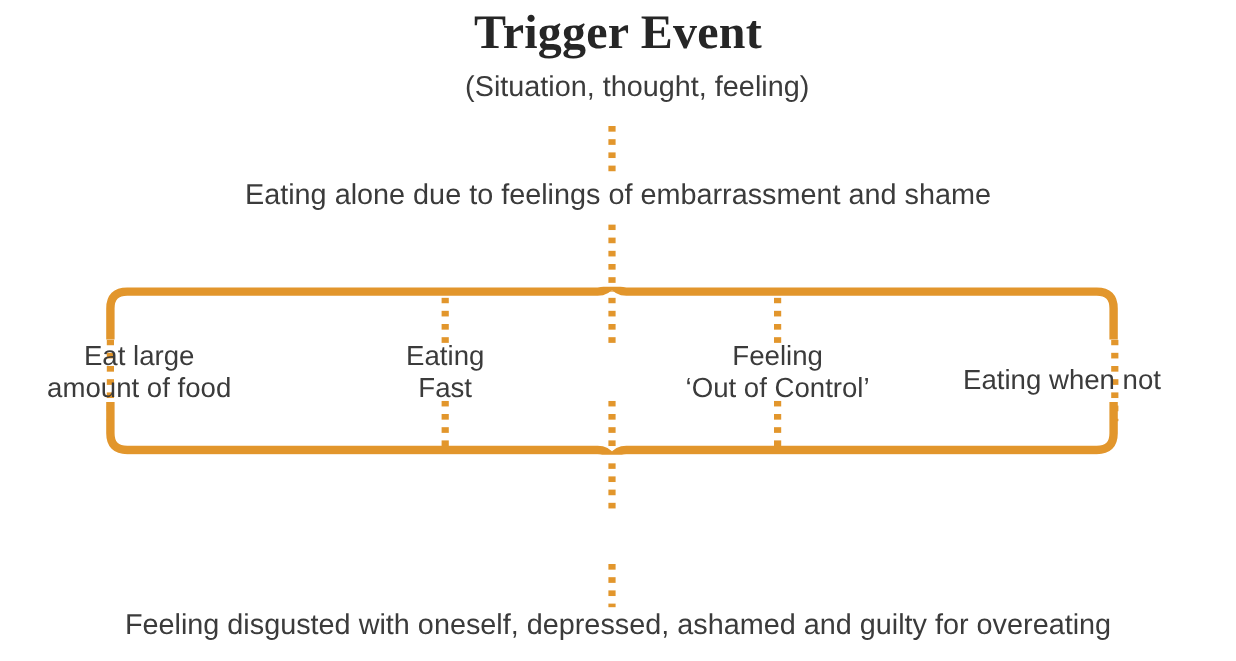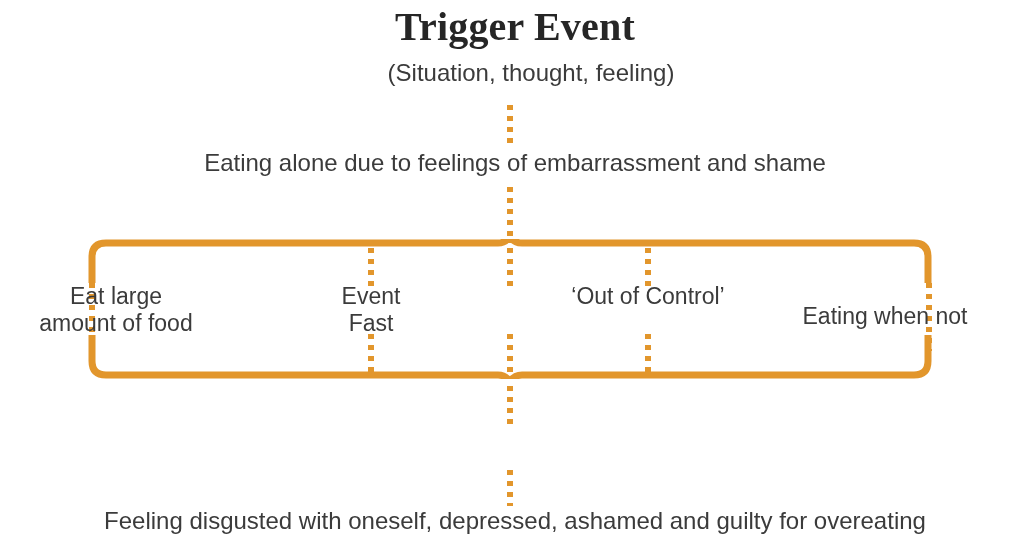--- a/index.html
+++ b/index.html
@@ -124,25 +124,26 @@
   <div class="dotted-v" style="--dotc:#E2962C; left:368px; top:334px; height:40px;"></div>
   <div class="dotted-v" style="--dotc:#E2962C; left:507px; top:334px; height:40px;"></div>
   <div class="dotted-v" style="--dotc:#E2962C; left:645px; top:334px; height:40px;"></div>
 
   <div class="bracket-label" style="left:0px; width:232px;">
     <div>Eat large</div>
     <div>amount of food</div>
   </div>
 
   <div class="bracket-label" style="left:255px; width:232px;">
-    <div>Event</div>
+    <div>Eating</div>
     <div>Fast</div>
   </div>
 
   <div class="bracket-label" style="left:532px; width:232px;">
+    <div>Feeling</div>
     <div>‘Out of Control’</div>
   </div>
 
   <div class="bracket-label" style="left:768px; width:234px;margin-top:20px;">
     <div>Eating when not</div>
   </div>
 
   <div class="dotted-v" style="--dotc:#E2962C; left:507px; top:386px; height:42px;"></div>
 
 

